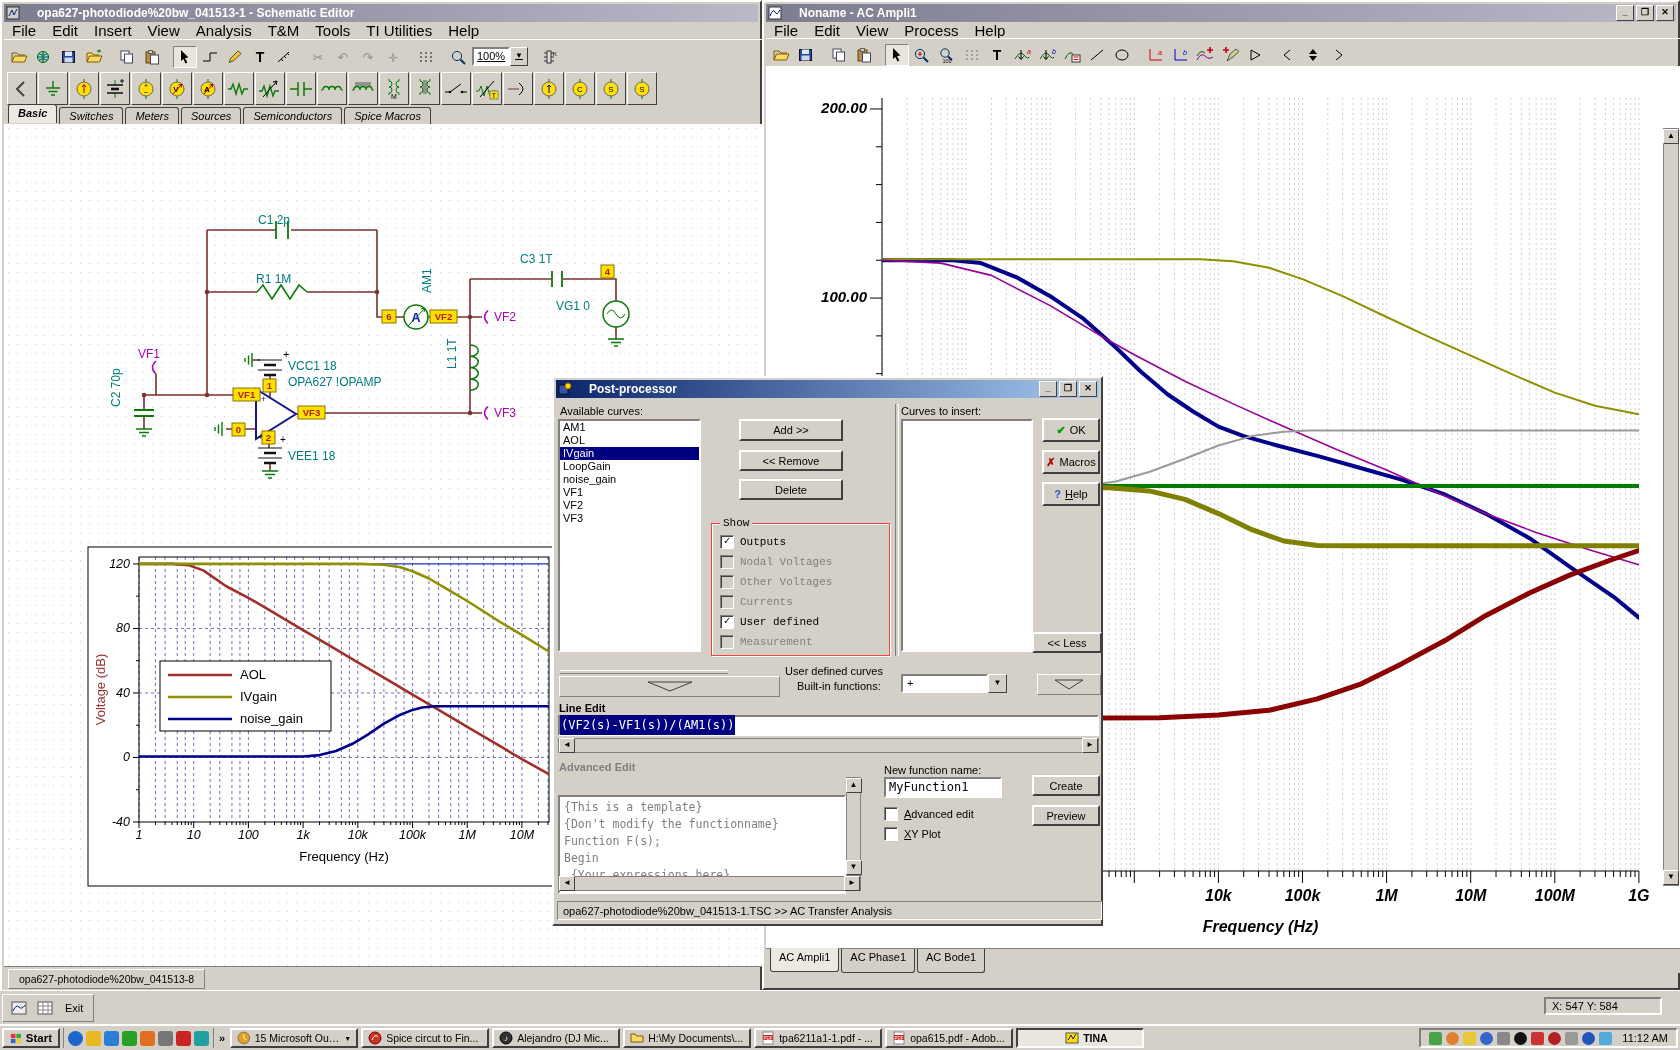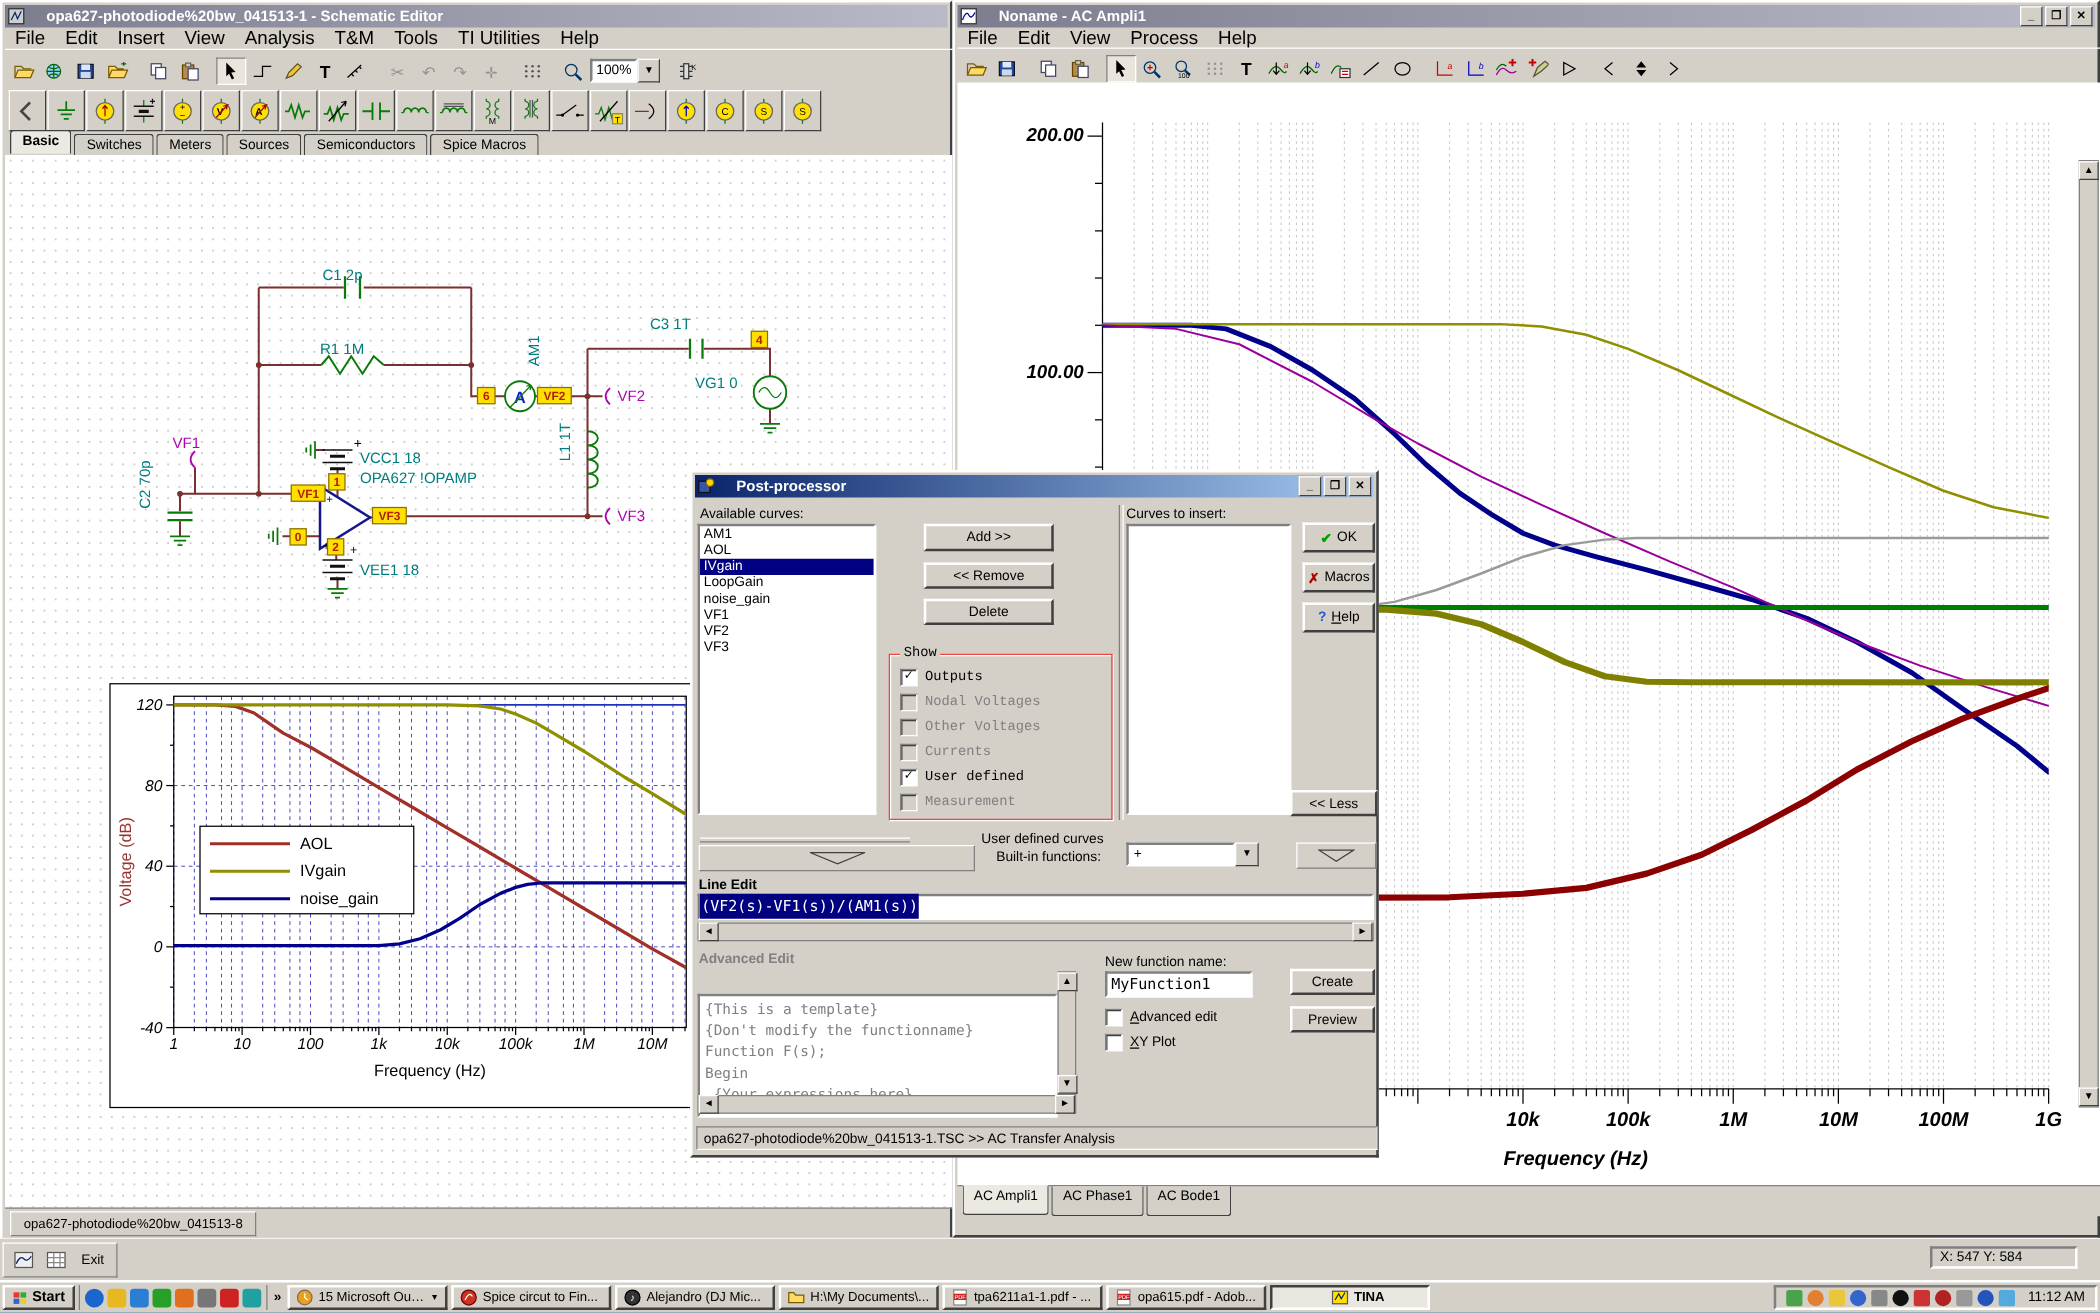--- a/index.html
+++ b/index.html
@@ -15,21 +15,21 @@
         color:#000;font-size:9px;line-height:12px;text-align:center;font-weight:bold;}
   .menubar{position:absolute;display:flex;align-items:center;font-size:15px;color:#000;font-weight:normal;}
   .menubar span{padding:2px 8px;}
   .toolbar{position:absolute;display:flex;align-items:center;gap:1px;padding:2px 3px;}
   .tb{width:24px;height:22px;display:flex;align-items:center;justify-content:center;background:#d4d0c8;
       border:1px solid #d4d0c8;box-sizing:border-box;}
   .tb.pressed{border-color:#808080 #fff #fff #808080;background:#e9e5dd;}
   .tb.disabled{opacity:.5;}
   .tsep{width:7px;height:22px;}
   .pal .tb{width:30px;height:33px;border:1px solid;border-color:#fff #404040 #404040 #fff;}
-  .comp-tab{border:1px solid #404040;border-bottom:none;border-radius:3px 3px 0 0;padding:2px 9px;background:#d4d0c8;}
+  .comp-tab{border:1px solid #404040;border-bottom:none;border-radius:3px 3px 0 0;padding:2px 9px;background:#d4d0c8;font-style:italic;}
   .comp-tab.active{background:#ece9e2;font-weight:bold;position:relative;top:-1px;padding-bottom:4px;}
   .btn{position:absolute;background:#d4d0c8;border:2px solid;border-color:#fff #404040 #404040 #fff;
        font-size:11px;display:flex;align-items:center;justify-content:center;gap:4px;box-sizing:border-box;font-family:"Liberation Sans",sans-serif;}
   .sunken{border:2px solid;border-color:#808080 #fff #fff #808080;background:#fff;box-sizing:border-box;}
   .lbl{position:absolute;color:#000;}
   .dis{color:#808080;}
   .lbitem{padding:0 3px;height:13px;line-height:13px;font-size:11px;}
   .lbitem.sel{background:#000080;color:#fff;}
   .chkrow{display:flex;align-items:center;gap:6px;height:20px;padding-left:8px;font-size:11px;}
   .chkbox{width:12px;height:12px;background:#fff;border:1px solid;border-color:#808080 #fff #fff #808080;
@@ -185,21 +185,21 @@
           </g>
         </svg>
       </span>
       <span class="tsep"></span>
       <span class="tb">
         <svg width="18" height="16" viewBox="0 0 18 16">
           <circle cx="7" cy="7" r="4.6" fill="none" stroke="#036"></circle>
           <path d="M10.5,10.5 L15,15" stroke="#036" stroke-width="2"></path>
         </svg>
       </span>
-      <span class="dd" style="position: relative; width: 56px; height: 19px;">
+      <span class="dd" style="position: relative; width: 56px; height: 19px; text-decoration: underline;">
         <span class="val" style="padding:0 3px;line-height:15px">100%</span>
         <span class="arr">▼</span>
       </span>
       <span class="tsep"></span>
       <span class="tb">
         <svg width="18" height="16" viewBox="0 0 18 16">
           <rect x="7" y="2" width="4" height="12" fill="#ddd" stroke="#333"></rect>
           <path d="M4,4 h3 M4,8 h3 M4,12 h3 M11,4 h3 M11,8 h3 M11,12 h3" stroke="#333"></path>
           <text x="15" y="7" font-size="6" fill="#000" text-anchor="middle">K</text>
         </svg>

